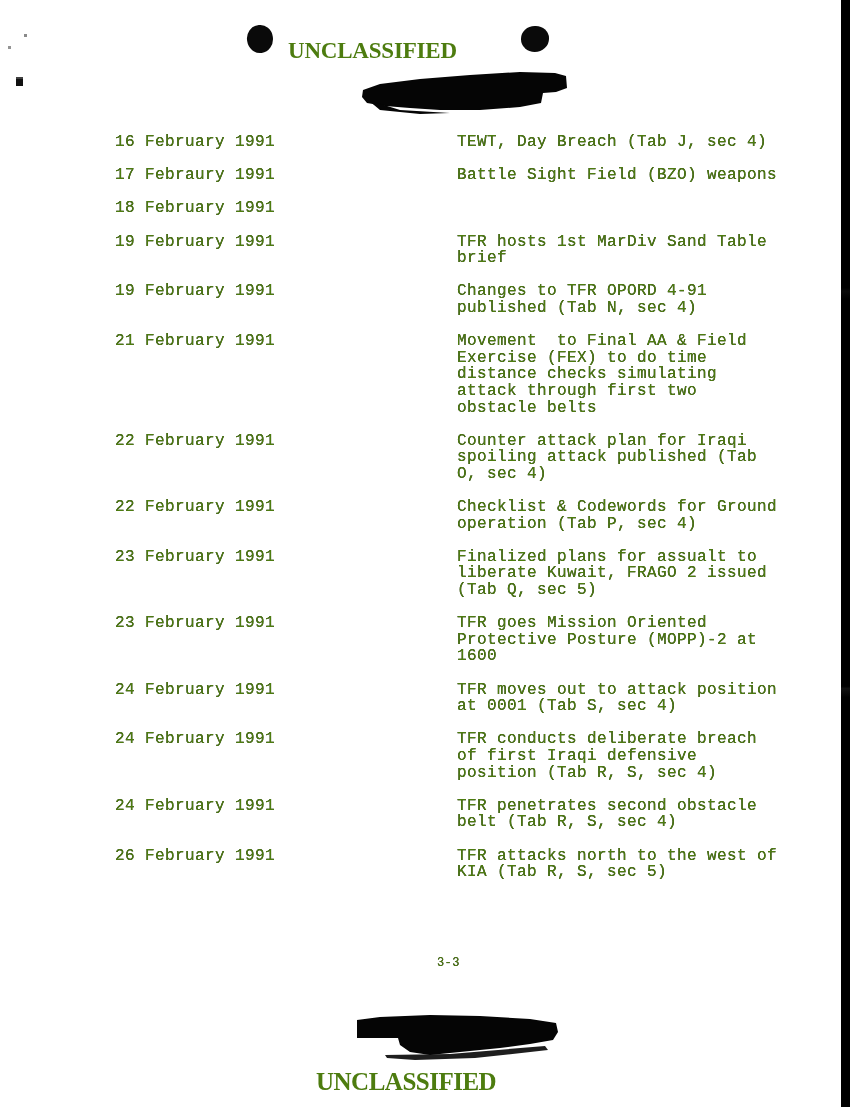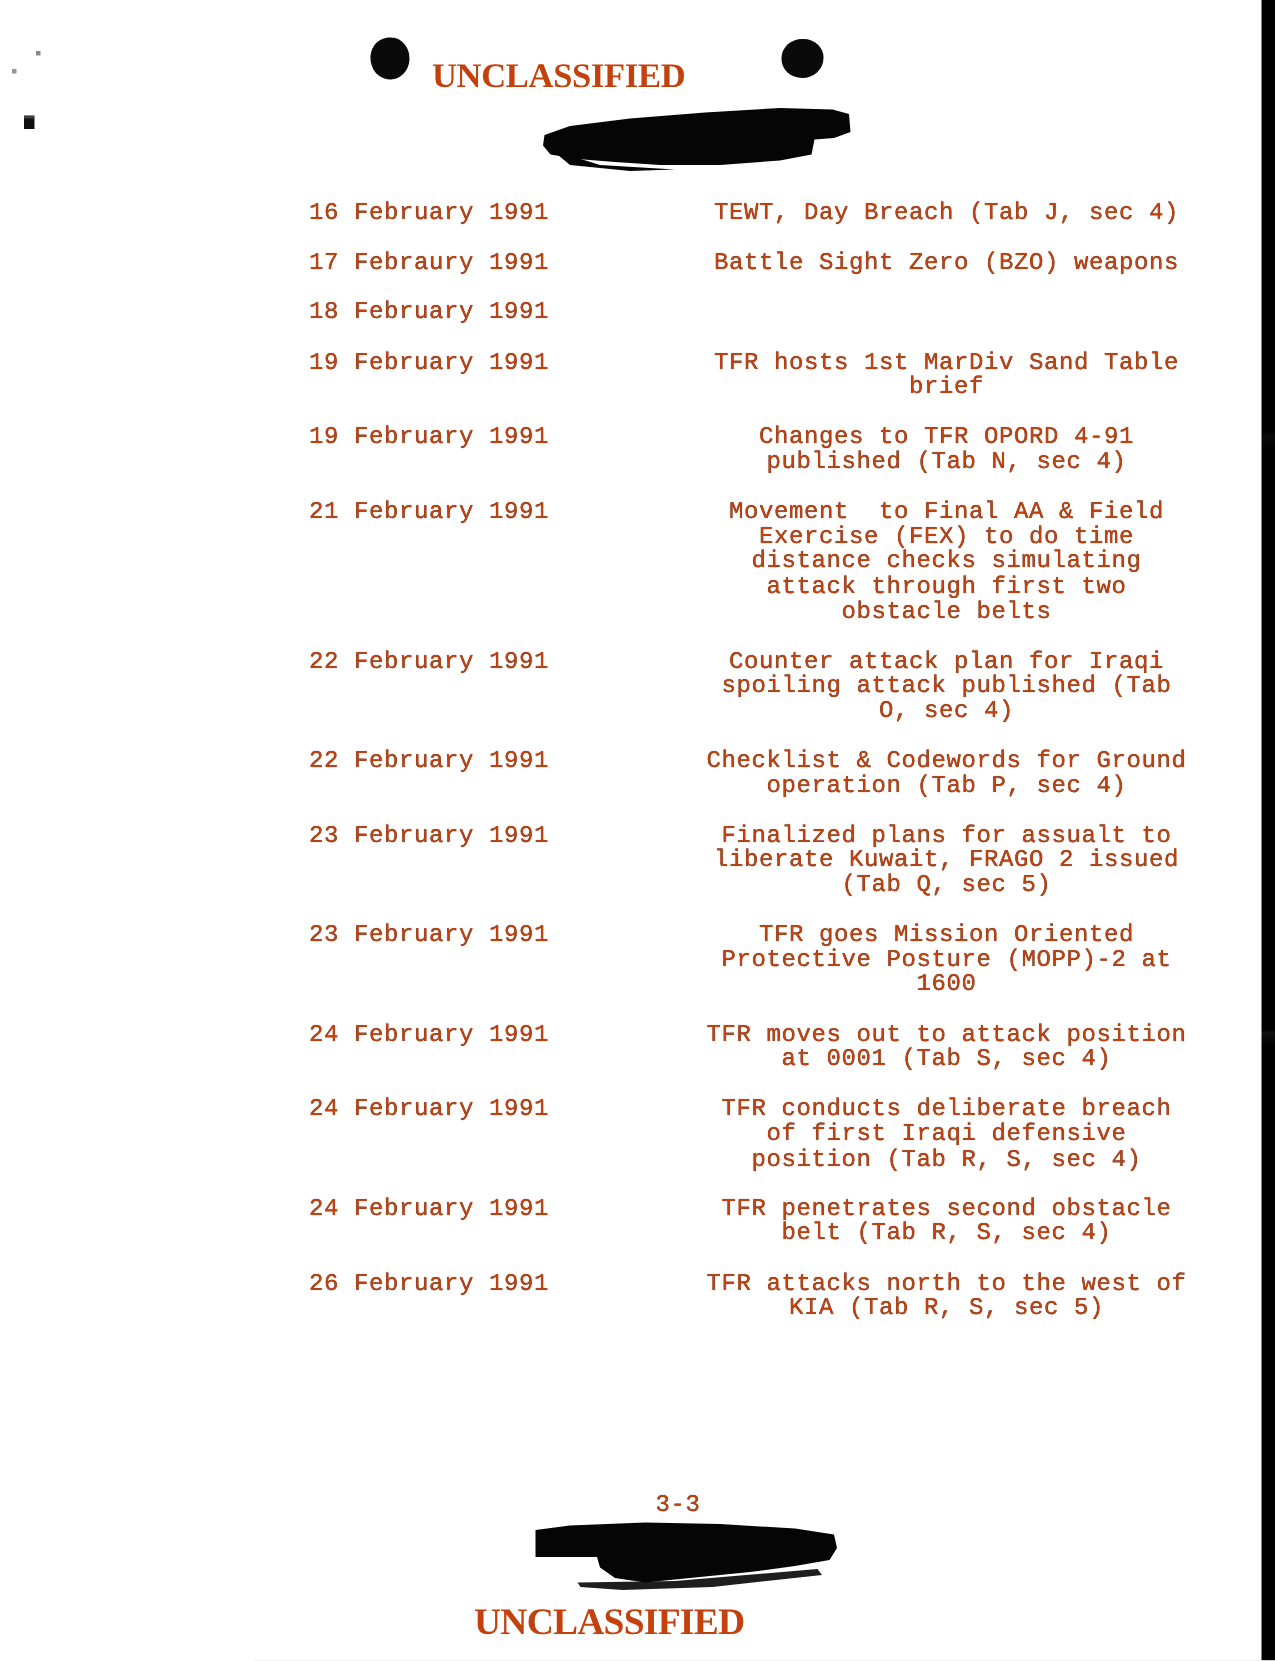--- a/index.html
+++ b/index.html
@@ -4,22 +4,21 @@
 <style>
   html, body { margin: 0; padding: 0; background: #e8e8e8; }
   .page {
     position: relative;
     width: 850px;
     height: 1107px;
     margin: 0 auto;
     background: #ffffff;
     overflow: hidden;
     font-family: "Liberation Mono", "DejaVu Sans Mono", monospace;
-    color: #c2410c;
-    text-align: center;
+    color: #4d7c0f;
   }
   
   .edge-bar {
     position: absolute;
     top: 0; right: 0;
     width: 9px; height: 1107px;
     background:
       linear-gradient(to bottom,
         #000 0%, #000 26%, #0a0a0a 26.3%, #000 27%,
         #000 62%, #111 62.2%, #000 63%, #000 100%);
@@ -53,22 +52,22 @@
     letter-spacing: 0.4px;
     line-height: 16.6px;
     text-shadow: 0 0 0.5px #1b1b1b;
   }
   .row { display: flex; margin-bottom: 16.6px; font-family: Liberation Mono, monospace; }
   .cell-date  { flex: 0 0 342px; white-space: pre; }
   .cell-event { flex: 1 1 auto; white-space: pre-wrap; }
   
   .page-number {
     position: absolute;
-    left: 437px; top: 994px;
-    font-size: 16px;
+    left: 437px; top: 956px;
+    font-size: 12px;
     letter-spacing: 0.4px;
     text-shadow: 0 0 0.5px #1b1b1b;
   }
   
   .speck { position: absolute; background: #2a2a2a; }
   .speck-1 { left: 24px; top: 34px; width: 3px; height: 3px; opacity: .55; }
   .speck-2 { left: 8px;  top: 46px; width: 3px; height: 3px; opacity: .5; }
   .speck-3 { left: 16px; top: 77px; width: 7px; height: 9px; background: #111;
              box-shadow: inset 0 2px 0 #fff3; }
 </style>
@@ -93,21 +92,21 @@
     </svg>
   </div>
 
   <div class="timeline">
     <div class="row">
       <div class="cell-date">16 February 1991</div>
       <div class="cell-event">TEWT, Day Breach (Tab J, sec 4)</div>
     </div>
     <div class="row">
       <div class="cell-date">17 Febraury 1991</div>
-      <div class="cell-event">Battle Sight Zero (BZO) weapons</div>
+      <div class="cell-event">Battle Sight Field (BZO) weapons</div>
     </div>
     <div class="row">
       <div class="cell-date">18 February 1991</div>
     </div>
     <div class="row">
       <div class="cell-date">19 February 1991</div>
       <div class="cell-event">TFR hosts 1st MarDiv Sand Table
 brief</div>
     </div>
     <div class="row">

